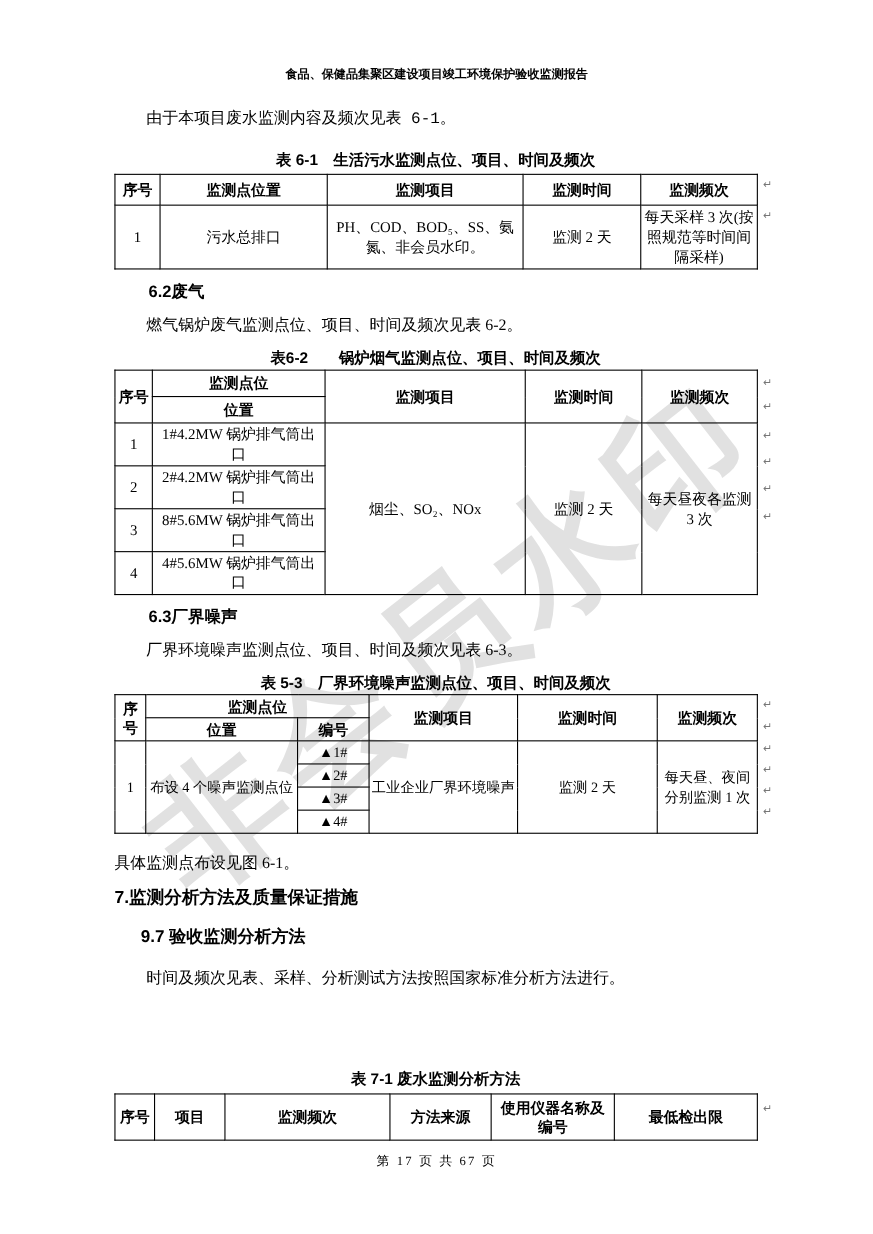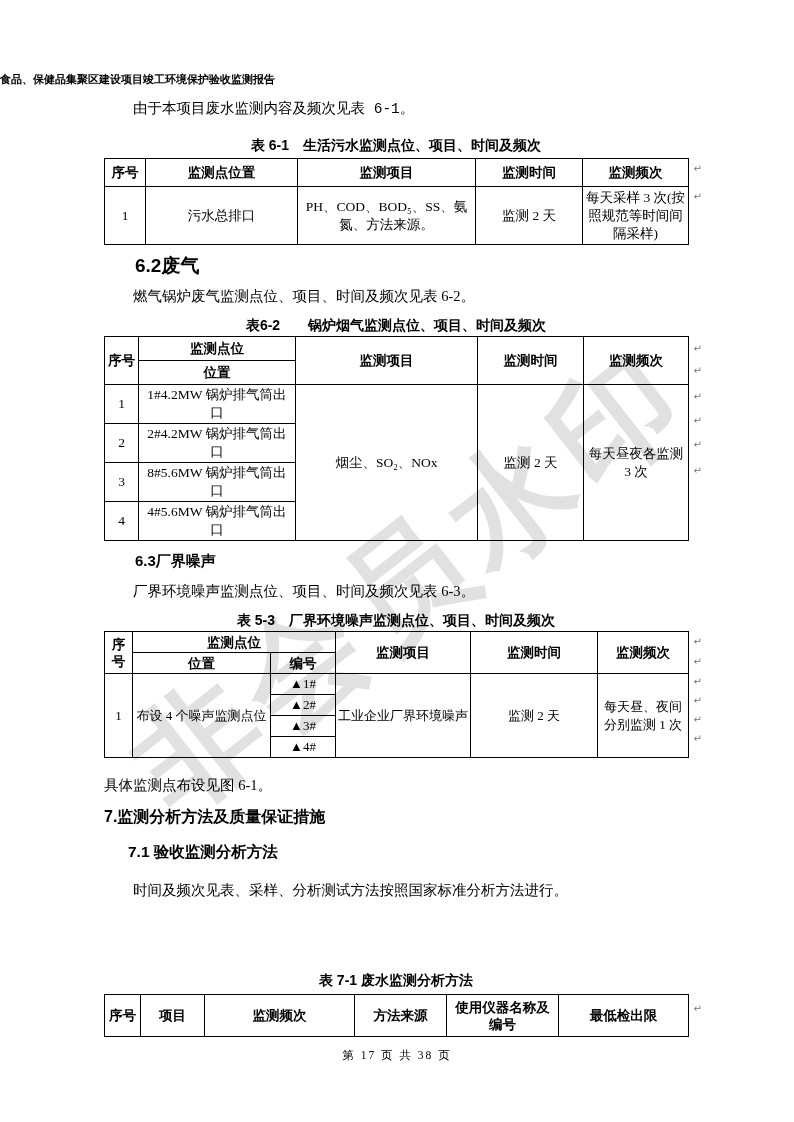--- a/index.html
+++ b/index.html
@@ -10,40 +10,40 @@
   }
   
   .watermark{
     position:absolute;left:65px;top:505px;width:690px;text-align:center;
     font-family:"Liberation Sans","DejaVu Sans",sans-serif;font-weight:bold;
     font-size:122px;line-height:150px;letter-spacing:10px;white-space:nowrap;
     color:rgba(90,90,90,0.18);transform:rotate(-38deg);z-index:1;pointer-events:none;
   }
   
   .doc-header{
-    position:absolute;top:72px;left:0;width:100%;z-index:2;
+    position:absolute;top:60px;left:0;width:100%;text-align:center;z-index:2;
     font-family:"Liberation Sans","DejaVu Sans",sans-serif;font-weight:bold;font-size:11px;
   }
   .doc-footer{
     position:absolute;top:1048px;left:0;width:100%;text-align:center;z-index:2;
     font-size:11.5px;letter-spacing:2px;
   }
   
   .content{position:absolute;left:104px;top:0;width:584px;z-index:2;}
   p.body{margin:0;font-size:14.5px;line-height:31px;}
   .indent{text-indent:29px;}
   .h-sec{margin:0;font-family:"Liberation Sans","DejaVu Sans",sans-serif;font-weight:bold;}
   .tbl-title{
     margin:0;text-align:center;font-weight:bold;font-size:14px;line-height:17px;
     font-family:"Liberation Sans","DejaVu Sans",sans-serif;
   }
   #p-intro{margin-top:94px;font-family:Liberation Mono, monospace;}
   #t61-title{margin-top:12px;}
   #t61-wrap{margin-top:4px;}
-  #h62{margin-top:11px;font-size:19px;line-height:20px;padding-left:31px;}
+  #h62{margin-top:11px;font-size:15px;line-height:20px;padding-left:31px;}
   #p62{margin-top:5px;}
   #t62-title{margin-top:5px;}
   #t62-wrap{margin-top:2px;}
   #h63{margin-top:10px;font-size:15px;line-height:20px;padding-left:31px;}
   #p63{margin-top:5px;}
   #t63-title{margin-top:5px;}
   #t63-wrap{margin-top:2px;}
   #p-after63{margin-top:12px;}
   #h7{margin-top:5px;font-size:16px;line-height:22px;}
   #h71{margin-top:13px;font-size:15.5px;line-height:22px;padding-left:24px;}
@@ -104,21 +104,21 @@
             <tr class="r-head">
           <th>序号</th>
           <th>监测点位置</th>
           <th>监测项目</th>
           <th>监测时间</th>
           <th>监测频次</th>
         </tr>
         <tr class="r-data">
           <td>1</td>
           <td>污水总排口</td>
-          <td>PH、COD、BOD₅、SS、氨氮、方法来源。</td>
+          <td>PH、COD、BOD₅、SS、氨氮、非会员水印。</td>
           <td>监测 2 天</td>
           <td>每天采样 3 次(按照规范等时间间隔采样)</td>
         </tr>
       </tbody>
         </table>
       <span class="rowmark" style="top:6px">↵</span>
       <span class="rowmark" style="top:34px">↵</span>
     </div>
 
     <div class="h-sec" id="h62">6.2废气</div>
@@ -225,21 +225,21 @@
       <span class="rowmark" style="top:26px">↵</span>
       <span class="rowmark" style="top:46px">↵</span>
       <span class="rowmark" style="top:65px">↵</span>
       <span class="rowmark" style="top:84px">↵</span>
       <span class="rowmark" style="top:103px">↵</span>
     </div>
 
     <p class="body" id="p-after63">具体监测点布设见图 6-1。</p>
 
     <div class="h-sec" id="h7">7.监测分析方法及质量保证措施</div>
-    <div class="h-sec" id="h71">7.1 验收监测分析方法</div>
+    <div class="h-sec" id="h71">9.7 验收监测分析方法</div>
 
     <p class="body indent" id="p71a">时间及频次见表、采样、分析测试方法按照国家标准分析方法进行。</p>
 
     <div class="tbl-title" id="t71-title">表 7-1 废水监测分析方法</div>
 
     <div class="tbl-wrap" id="t71-wrap">
       <table class="t71">
         <colgroup>
             <col style="width:36px">
             <col style="width:64px">
@@ -257,15 +257,15 @@
           <th>使用仪器名称及编号</th>
           <th>最低检出限</th>
         </tr>
       </tbody>
         </table>
       <span class="rowmark" style="top:10px">↵</span>
     </div>
 
   </div>
 
-  <div class="doc-footer">第 17 页 共 38 页</div>
+  <div class="doc-footer">第 17 页 共 67 页</div>
 
 </div>
 
 </body></html>

